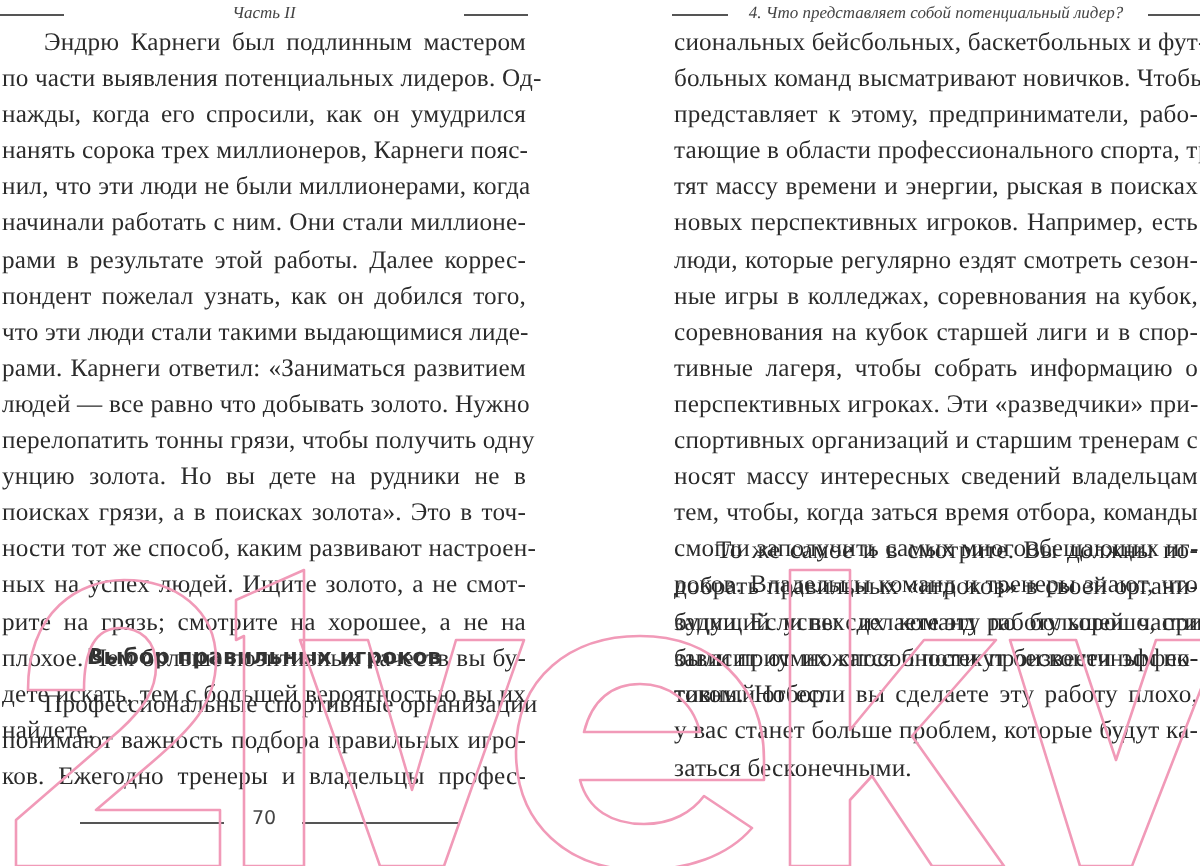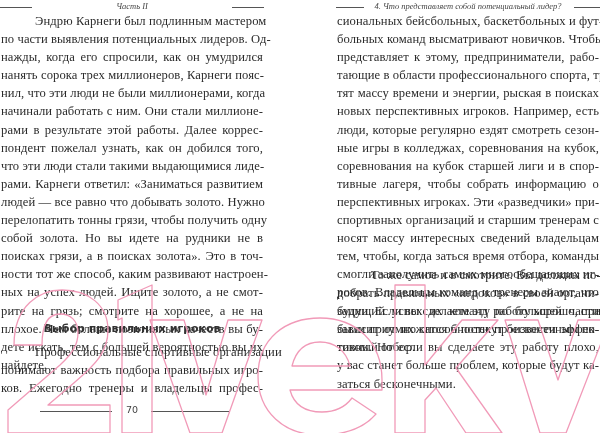--- a/index.html
+++ b/index.html
@@ -67,21 +67,21 @@
     .line {
       display: block;
       text-align: justify;
       text-align-last: justify;
       white-space: nowrap;
       height: 18.1px;
     }
     .line.last {
       text-align-last: left;
     }
-    .line.indent { padding-left: 34px; }
+    .line.indent { padding-left: 21px; }
 
     .section-heading {
       position: absolute;
       left: 0;
       width: 264px;
       top: 322px;
       text-align: center;
       font-family: "DejaVu Sans", "Liberation Sans", sans-serif;
       font-weight: bold;
       font-size: 11px;
@@ -130,21 +130,21 @@
         <span class="line">нажды, когда его спросили, как он умудрился</span>
         <span class="line">нанять сорока трех миллионеров, Карнеги пояс-</span>
         <span class="line">нил, что эти люди не были миллионерами, когда</span>
         <span class="line">начинали работать с ним. Они стали миллионе-</span>
         <span class="line">рами в результате этой работы. Далее коррес-</span>
         <span class="line">пондент пожелал узнать, как он добился того,</span>
         <span class="line">что эти люди стали такими выдающимися лиде-</span>
         <span class="line">рами. Карнеги ответил: «Заниматься развитием</span>
         <span class="line">людей — все равно что добывать золото. Нужно</span>
         <span class="line">перелопатить тонны грязи, чтобы получить одну</span>
-        <span class="line">собой золота. Но вы идете на рудники не в</span>
+        <span class="line">унцию золота. Но вы дете на рудники не в</span>
         <span class="line">поисках грязи, а в поисках золота». Это в точ-</span>
         <span class="line">ности тот же способ, каким развивают настроен-</span>
         <span class="line">ных на успех людей. Ищите золото, а не смот-</span>
         <span class="line">рите на грязь; смотрите на хорошее, а не на</span>
         <span class="line">плохое. Чем больше позитивных качеств вы бу-</span>
         <span class="line">дете искать, тем с большей вероятностью вы их</span>
         <span class="line last">найдете.</span>
       </div>
 
     <div class="section-heading">Выбор правильных игроков</div>

